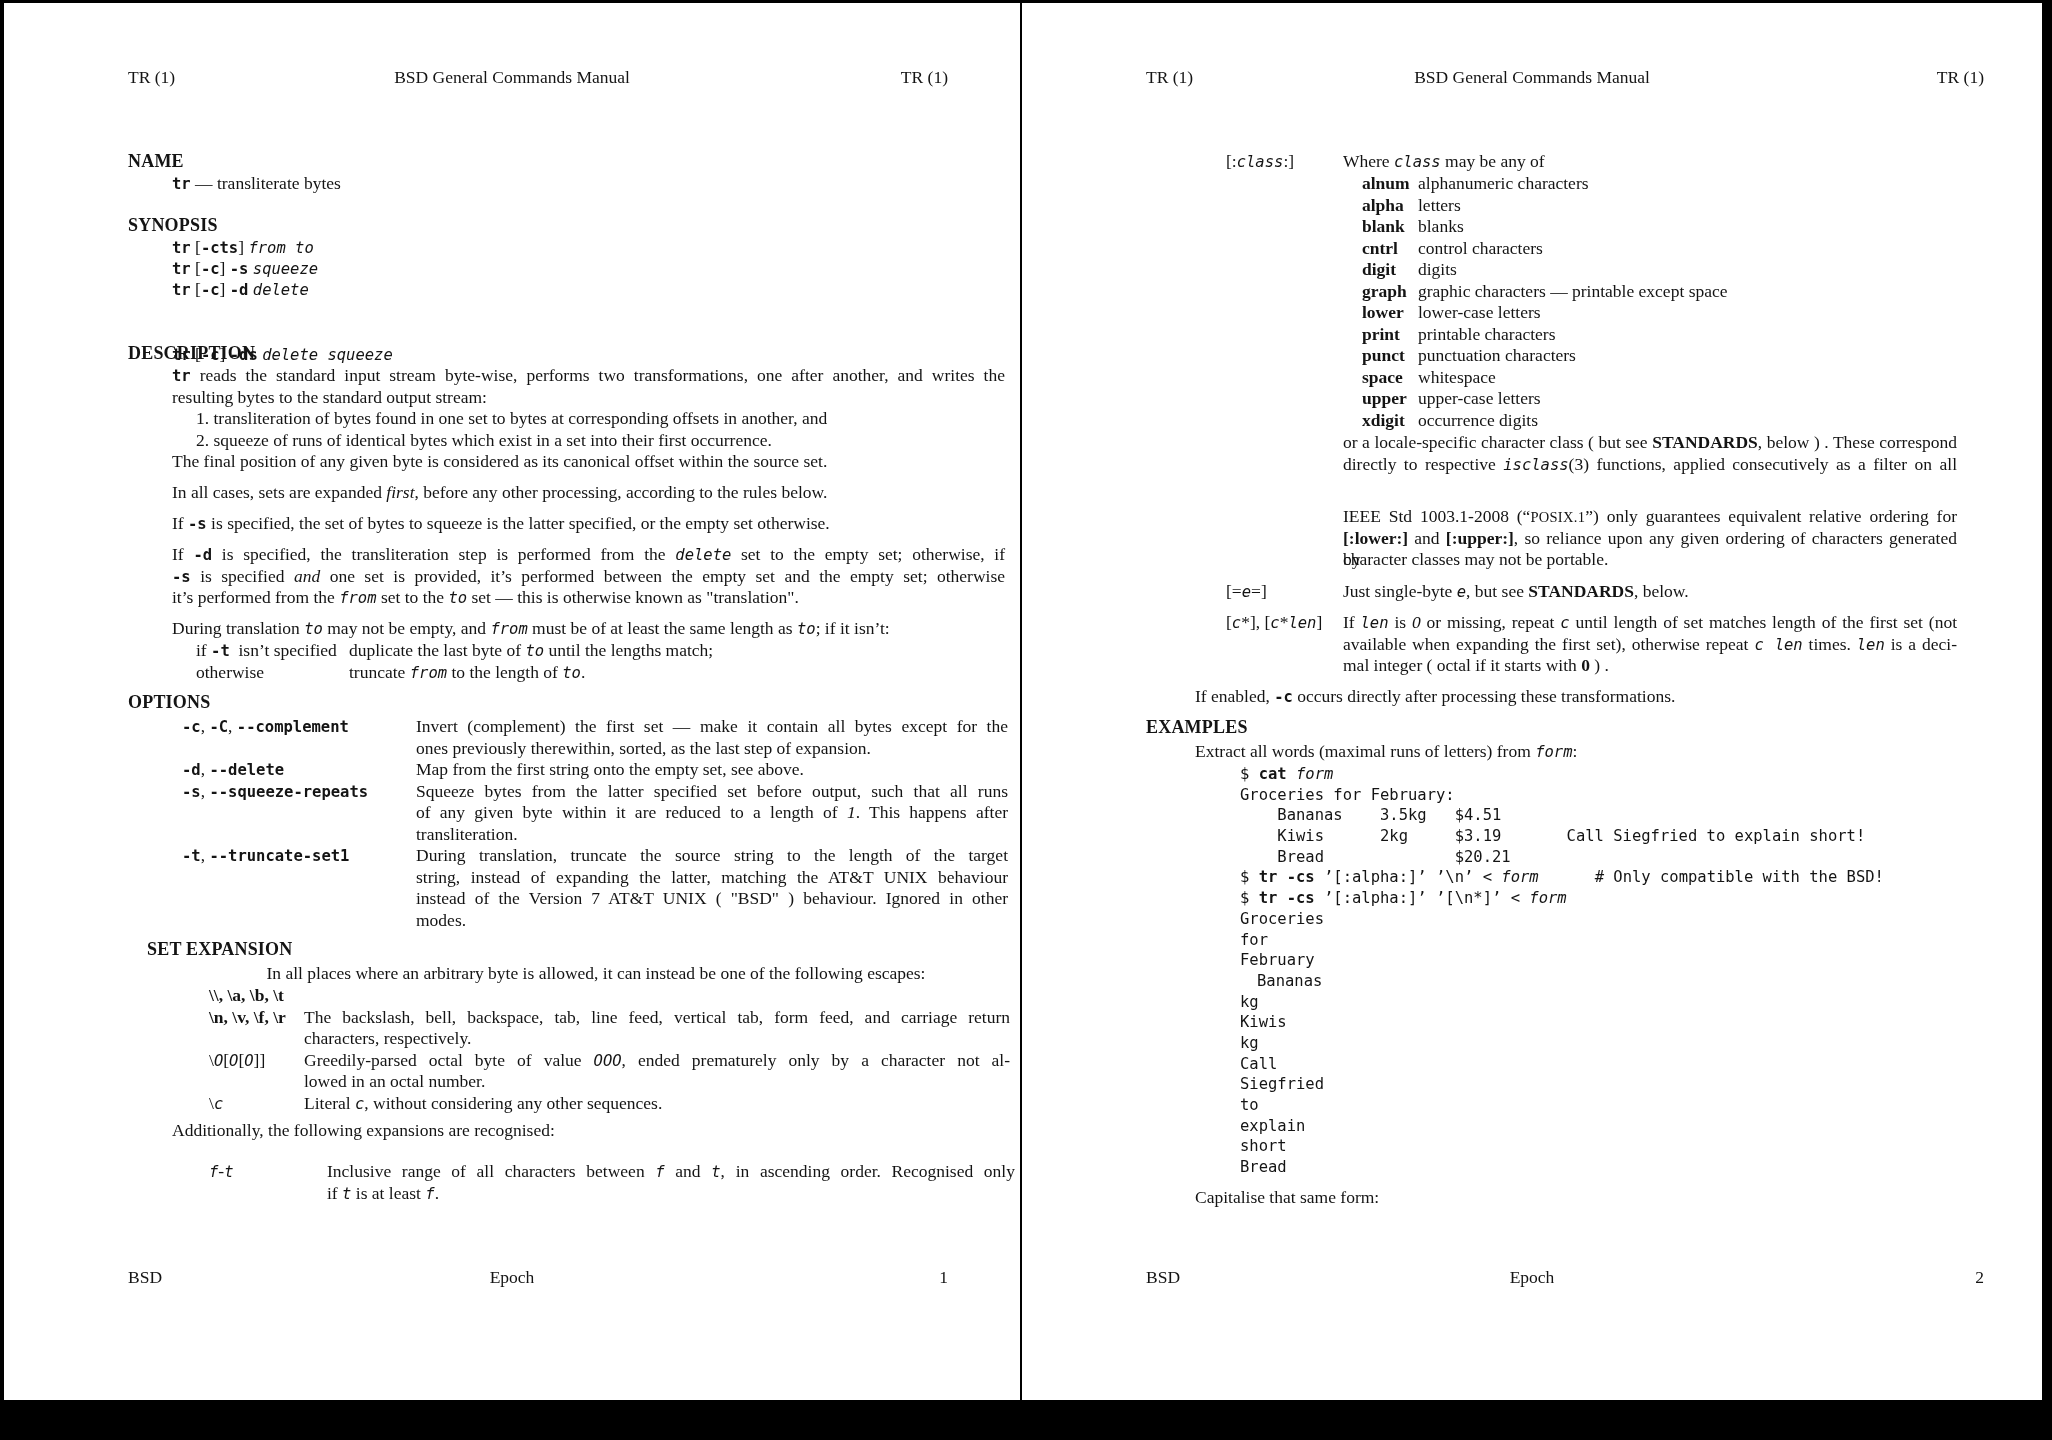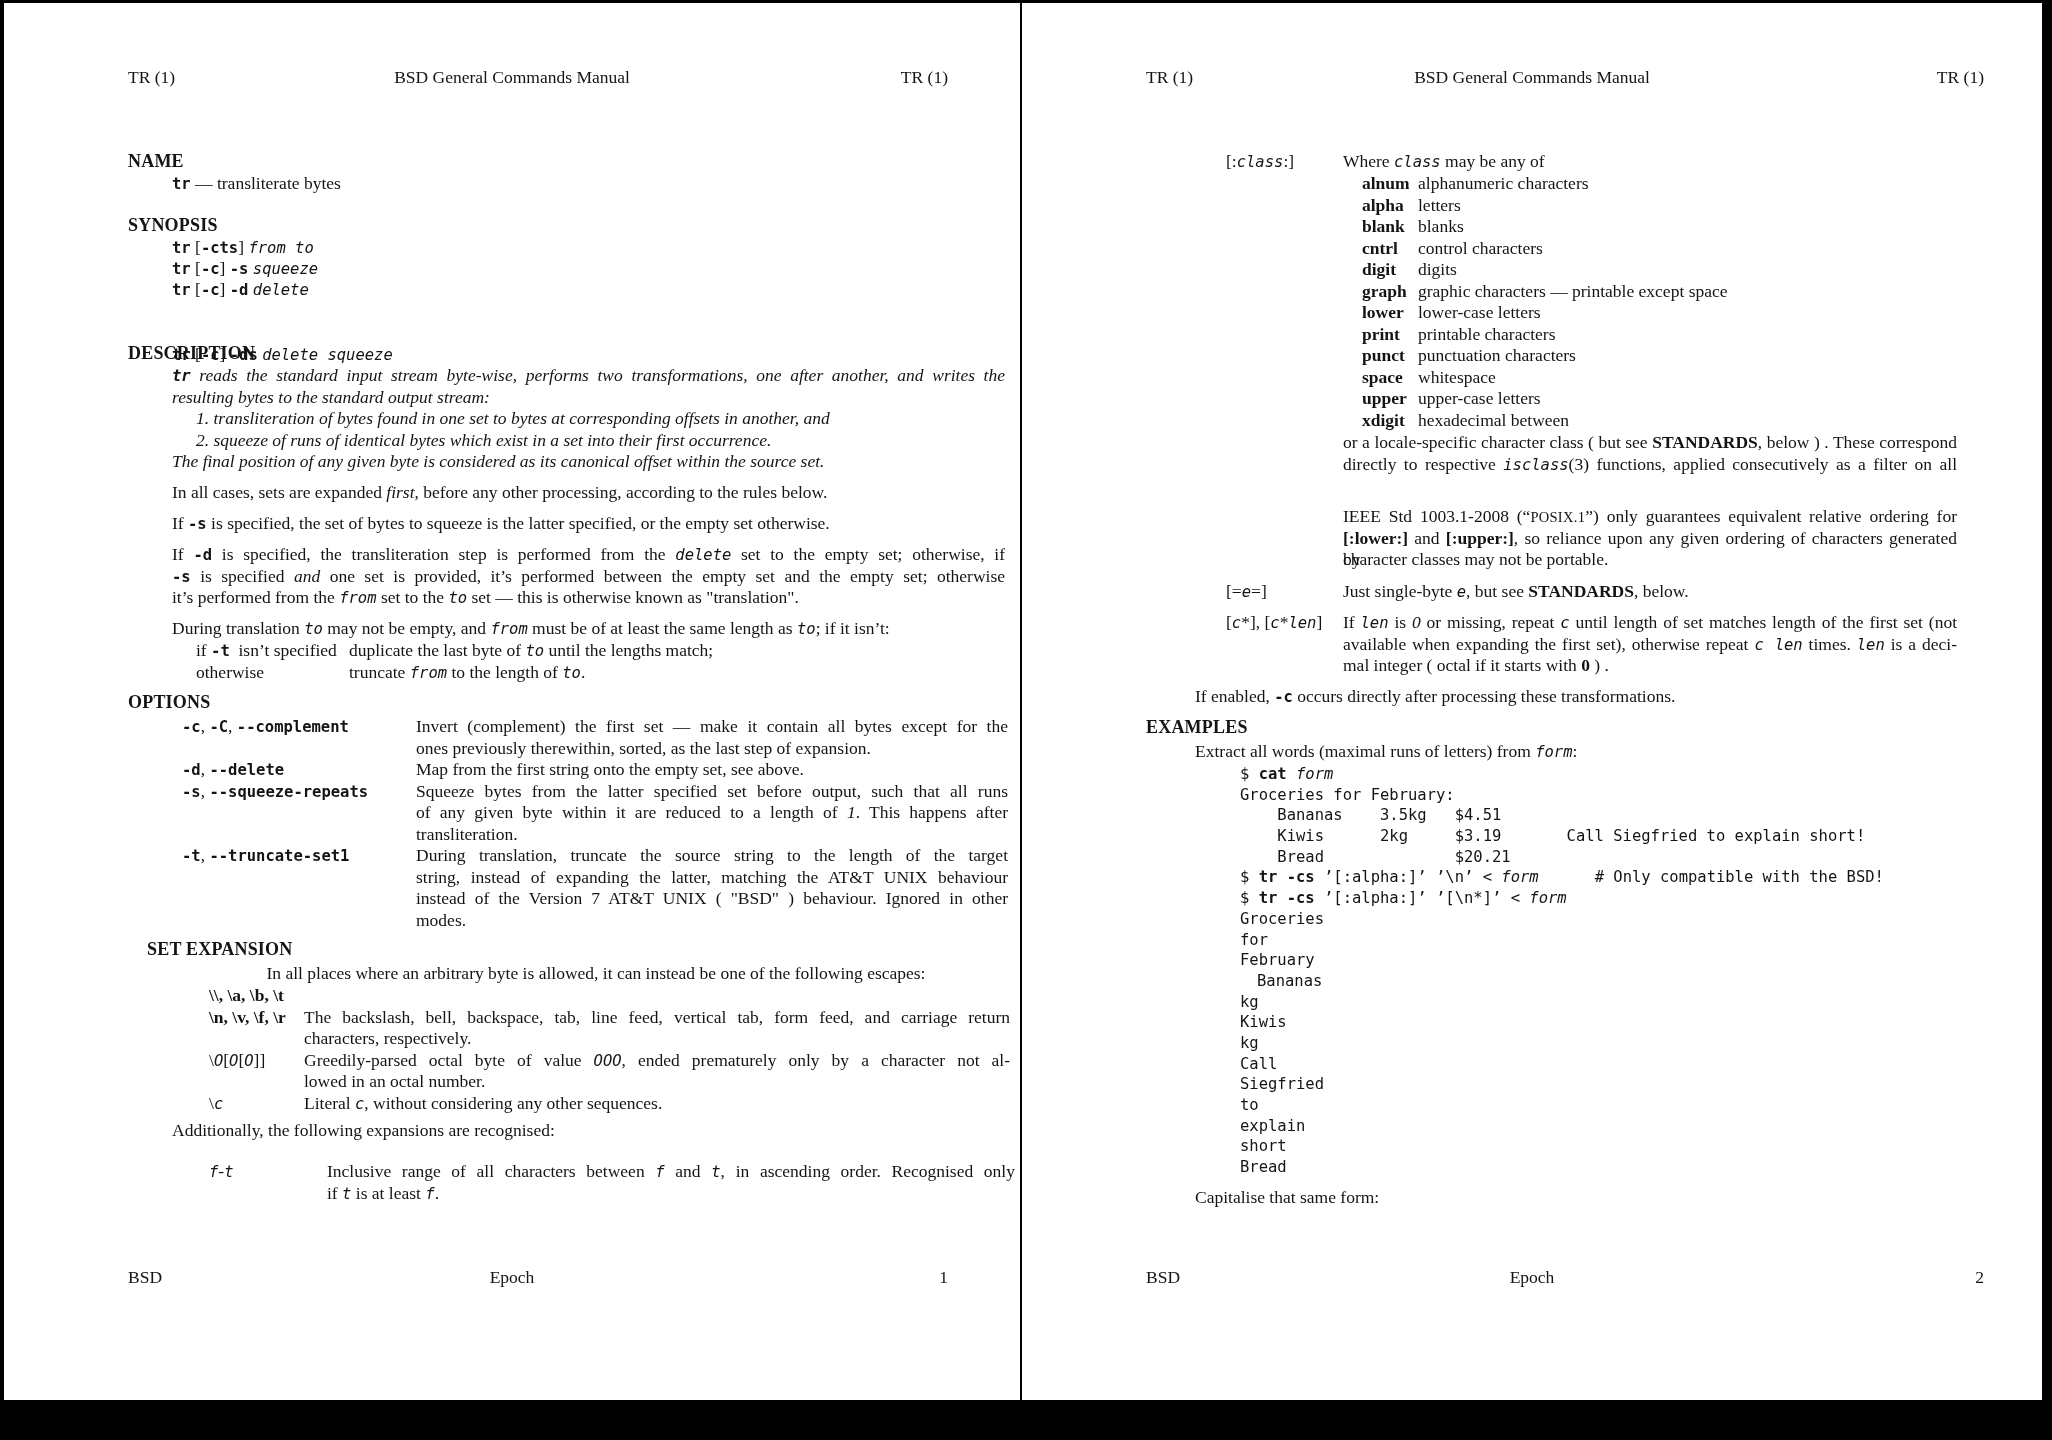--- a/index.html
+++ b/index.html
@@ -53,21 +53,21 @@
         <div class="blk" style="top: 234px;">
           <div style="margin-left: 168px;">
             <div class="ln pre" style="height: 21px; line-height: 21px;"><span class="sg-mb">tr</span><span class="sg-r"> [</span><span class="sg-mb">-cts</span><span class="sg-r">] </span><span class="sg-mi">from to</span></div>
             <div class="ln pre" style="height: 21px; line-height: 21px;"><span class="sg-mb">tr</span><span class="sg-r"> [</span><span class="sg-mb">-c</span><span class="sg-r">] </span><span class="sg-mb">-s</span><span class="sg-r"> </span><span class="sg-mi">squeeze</span></div>
             <div class="ln pre" style="height: 21px; line-height: 21px;"><span class="sg-mb">tr</span><span class="sg-r"> [</span><span class="sg-mb">-c</span><span class="sg-r">] </span><span class="sg-mb">-d</span><span class="sg-r"> </span><span class="sg-mi">delete</span></div>
             <div class="ln pre" style="height: 21px; line-height: 21px; margin-top: 44px;"><span class="sg-mb">tr</span><span class="sg-r"> [</span><span class="sg-mb">-c</span><span class="sg-r">] </span><span class="sg-mb">-ds</span><span class="sg-r"> </span><span class="sg-mi">delete squeeze</span></div>
           </div>
         </div>
         <div class="blk" style="top: 340px;"><span class="sec" style="margin-left: 124px;">DESCRIPTION</span></div>
         <div class="blk" style="top: 362px;">
-          <div style="margin-left: 168px; font-style: italic;">
+          <div style="margin-left: 168px;">
             <div class="ln j" style="height: 21.5px; line-height: 21.5px; width: 833px;"><span class="sg-mb">tr</span><span class="sg-r"> reads the standard input stream byte-wise, performs two transformations, one after another, and writes the</span></div>
             <div class="ln" style="height: 21.5px; line-height: 21.5px;"><span class="sg-r">resulting bytes to the standard output stream:</span></div>
             <div class="ln" style="height: 21.5px; line-height: 21.5px; margin-left: 24px;"><span class="sg-r">1. transliteration of bytes found in one set to bytes at corresponding offsets in another, and</span></div>
             <div class="ln" style="height: 21.5px; line-height: 21.5px; margin-left: 24px;"><span class="sg-r">2. squeeze of runs of identical bytes which exist in a set into their first occurrence.</span></div>
             <div class="ln" style="height: 21.5px; line-height: 21.5px;"><span class="sg-r">The final position of any given byte is considered as its canonical offset within the source set.</span></div>
           </div>
         </div>
         <div class="blk" style="top: 479px;">
           <div style="margin-left: 168px;">
             <div class="ln" style="height: 21.5px; line-height: 21.5px;"><span class="sg-r">In all cases, sets are expanded </span><span class="sg-i">first</span><span class="sg-r">, before any other processing, according to the rules below.</span></div>
@@ -271,21 +271,21 @@
           </div>
           <div class="trow" style="min-height: 21.5px;">
             <div class="tcol" style="left: 340px; line-height: 21.5px;"><span class="sg-b">upper</span></div>
             <div class="dcol" style="margin-left: 396px; width: 540px;">
               <div class="ln" style="height: 21.5px; line-height: 21.5px;"><span class="sg-r">upper-case letters</span></div>
             </div>
           </div>
           <div class="trow" style="min-height: 21.5px;">
             <div class="tcol" style="left: 340px; line-height: 21.5px;"><span class="sg-b">xdigit</span></div>
             <div class="dcol" style="margin-left: 396px; width: 540px;">
-              <div class="ln" style="height: 21.5px; line-height: 21.5px;"><span class="sg-r">hexadecimal between</span></div>
+              <div class="ln" style="height: 21.5px; line-height: 21.5px;"><span class="sg-r">occurrence digits</span></div>
             </div>
           </div>
         </div>
         <div class="blk" style="top: 429px;">
           <div style="margin-left: 321px;">
             <div class="ln j" style="height: 21.5px; line-height: 21.5px; width: 614px;"><span class="sg-r">or a locale-specific character class ( but see </span><span class="sg-b">STANDARDS</span><span class="sg-r">, below ) .  These correspond</span></div>
             <div class="ln j" style="height: 21.5px; line-height: 21.5px; width: 614px;"><span class="sg-r">directly to respective </span><span class="sg-mi">isclass</span><span class="sg-r">(3) functions, applied consecutively as a filter on all</span></div>
           </div>
         </div>
         <div class="blk" style="top: 503px;">

